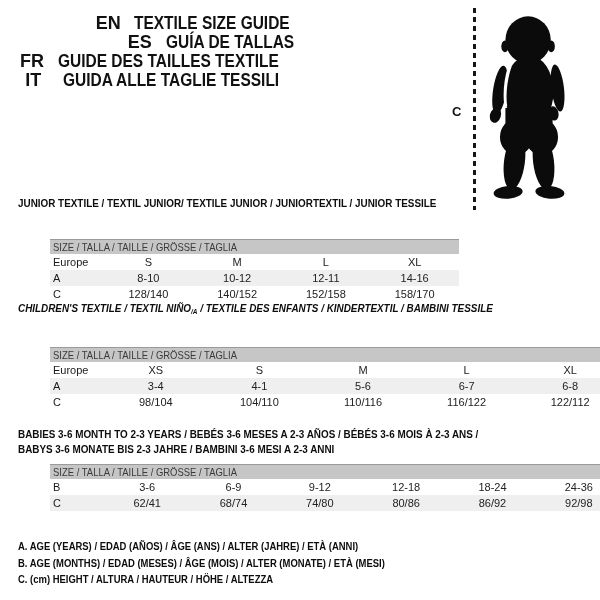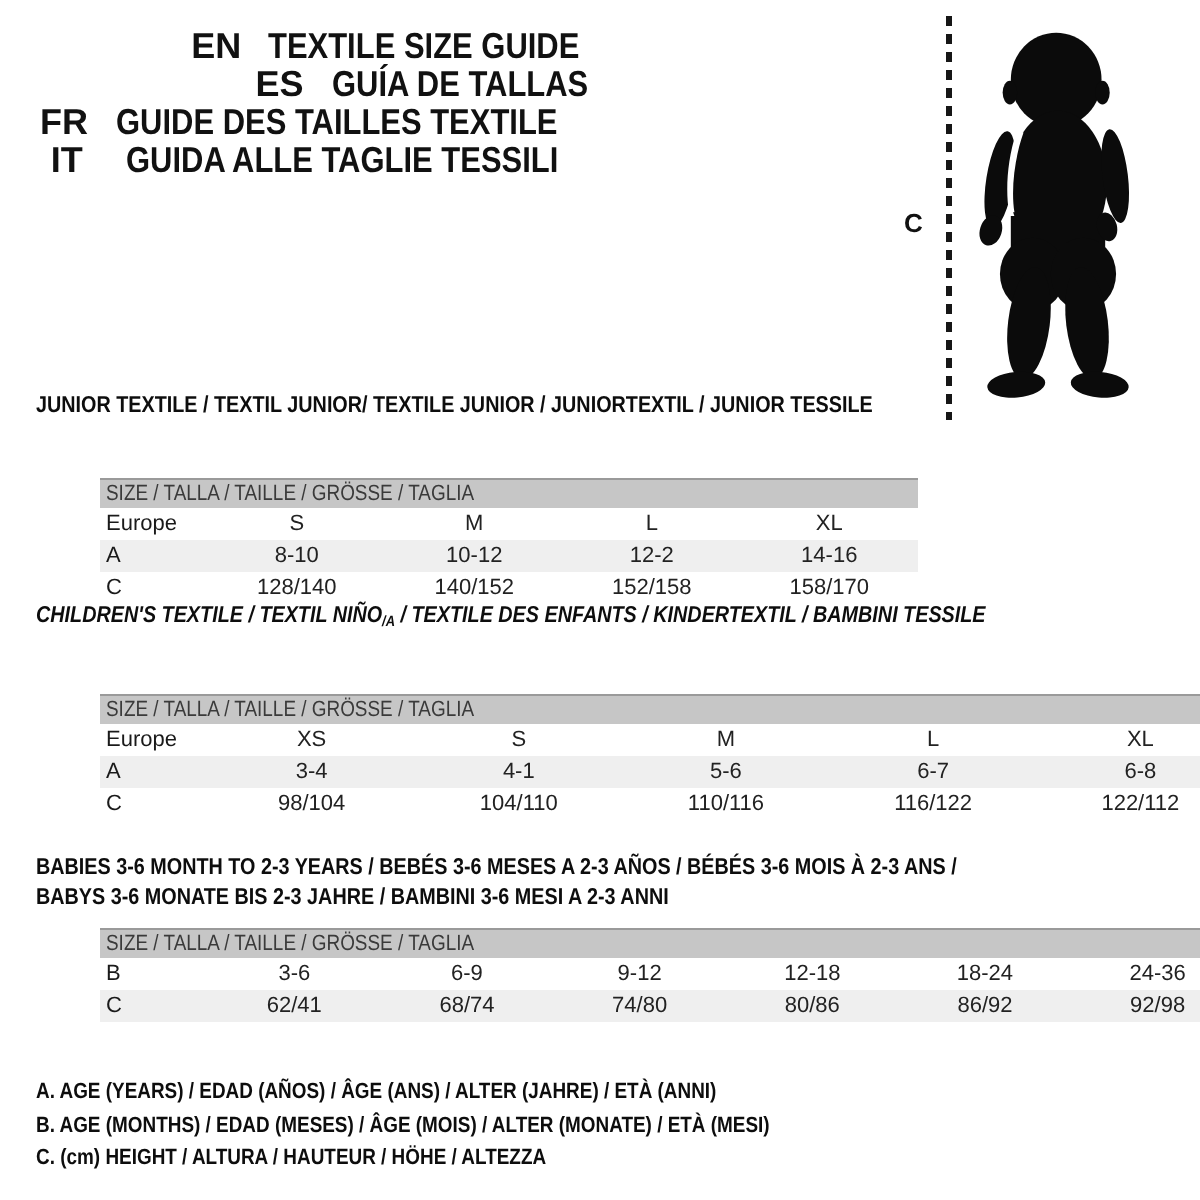--- a/index.html
+++ b/index.html
@@ -115,21 +115,21 @@
             <td>Europe</td>
             <td>S</td>
             <td>M</td>
             <td>L</td>
             <td>XL</td>
           </tr>
           <tr>
             <td>A</td>
             <td>8-10</td>
             <td>10-12</td>
-            <td>12-2</td>
+            <td>12-11</td>
             <td>14-16</td>
           </tr>
           <tr>
             <td>C</td>
             <td>128/140</td>
             <td>140/152</td>
             <td>152/158</td>
             <td>158/170</td>
           </tr>
         </tbody>

